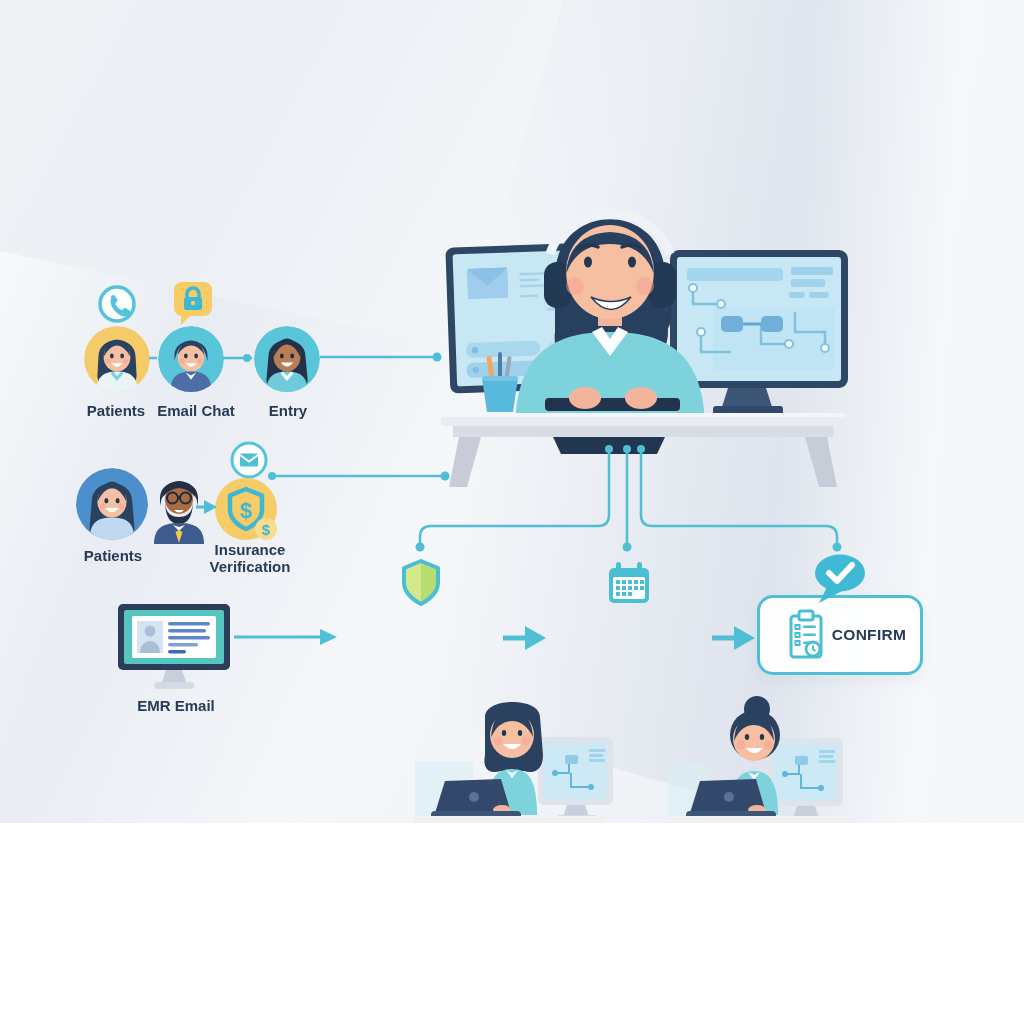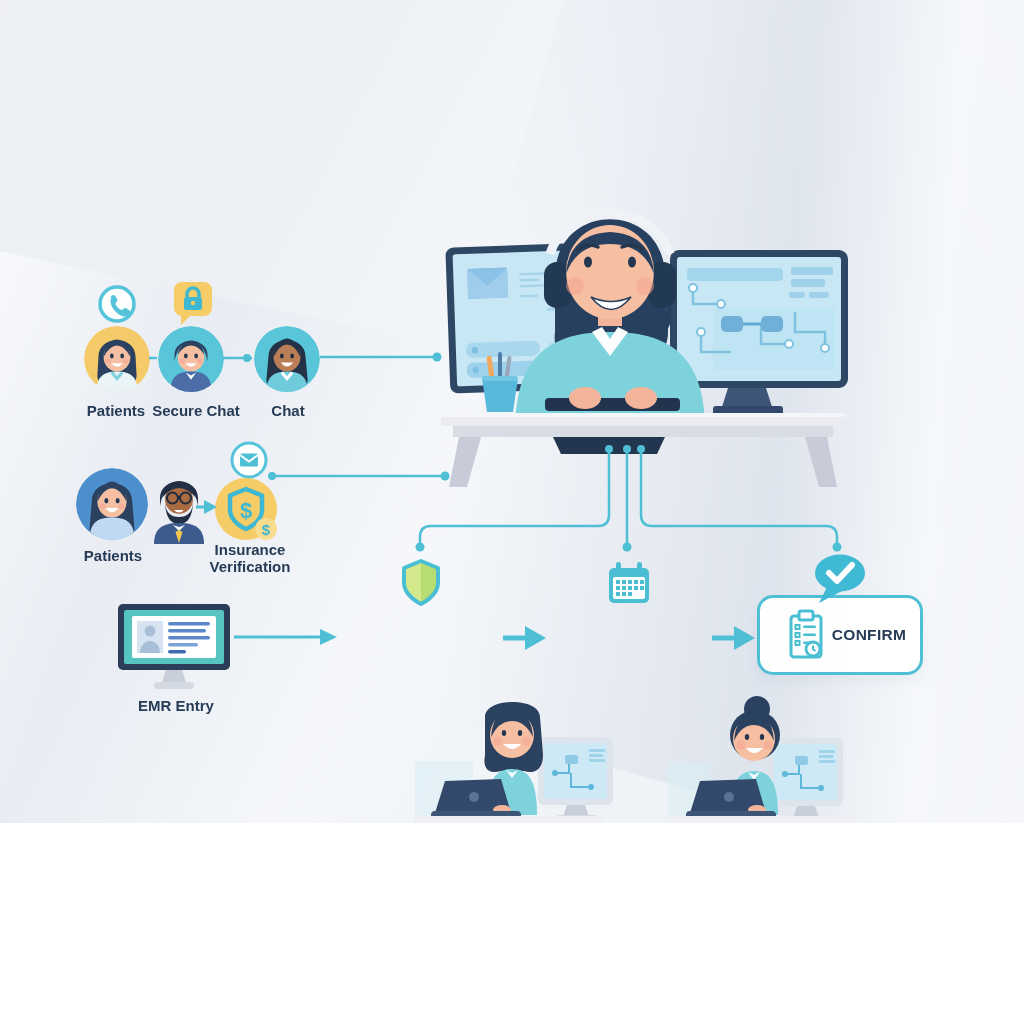--- a/index.html
+++ b/index.html
@@ -235,22 +235,22 @@
       <path d="M19,30 Q21,13 32,12 Q43,13 45,30 Q39,18 32,18 Q25,18 19,30 Z" fill="#233247"></path>
       <ellipse cx="27" cy="29" rx="1.8" ry="2.4" fill="#1E2B3E"></ellipse>
         <ellipse cx="37" cy="29" rx="1.8" ry="2.4" fill="#1E2B3E"></ellipse>
       <path d="M26,35.5 Q32,43 38,35.5 Z" fill="#FFFFFF"></path>
       <path d="M12,64 C12,48 20,44 32,44 C44,44 52,48 52,64 Z" fill="#6FCADC"></path>
       <path d="M27,45 L32,51 L37,45" stroke="#FFFFFF" stroke-width="3" fill="none"></path>
     </g>
   </svg>
 
   <div class="label" style="left:76px;top:402px;width:80px;">Patients</div>
-  <div class="label" style="left:144px;top:402px;width:104px;">Secure Chat</div>
-  <div class="label" style="left:248px;top:402px;width:80px;">Chat</div>
+  <div class="label" style="left:144px;top:402px;width:104px;">Email Chat</div>
+  <div class="label" style="left:248px;top:402px;width:80px;">Entry</div>
 
   <svg class="abs z2" style="left:229px;top:440px;" width="40" height="40" viewBox="0 0 40 40">
     <circle cx="20" cy="20" r="17" fill="#FDFEFE" stroke="#55C4DA" stroke-width="3"></circle>
     <rect x="11" y="13.5" width="18" height="13" rx="1.5" fill="#4FBFD6"></rect>
     <path d="M11,15 L20,21.5 L29,15" stroke="#FDFEFE" stroke-width="2" fill="none"></path>
   </svg>
   <svg class="abs z2" style="left:76px;top:468px;" width="72" height="72" viewBox="0 0 64 64">
     <defs>
         <clipPath id="c4">
           <circle cx="32" cy="32" r="32"></circle>
@@ -308,21 +308,21 @@
     <g fill="#5E87C9">
       <rect x="52" y="20" width="42" height="3.5" rx="1.7"></rect>
       <rect x="52" y="27" width="38" height="3.5" rx="1.7"></rect>
       <rect x="52" y="34" width="42" height="3.5" rx="1.7"></rect>
     </g>
     <rect x="52" y="41" width="30" height="3.5" rx="1.7" fill="#7FA3D6"></rect>
     <rect x="52" y="48" width="18" height="3.5" rx="1.7" fill="#3E6BB0"></rect>
     <polygon points="50,68 66,68 70,80 46,80" fill="#C9CFDA"></polygon>
     <rect x="38" y="80" width="40" height="7" rx="3.5" fill="#D5DAE2"></rect>
   </svg>
-  <div class="label" style="left:116px;top:697px;width:120px;font-weight:700;">EMR Entry</div>
+  <div class="label" style="left:116px;top:697px;width:120px;font-weight:700;">EMR Email</div>
 
   <div class="flow-box" style="left:757px;top:595px;width:166px;height:80px;padding-left:14px;">
     <svg width="36" height="52" viewBox="0 0 36 52" style="flex:none;">
       <rect x="3" y="7" width="30" height="41" rx="3" fill="#FFFFFF" stroke="#4ABFD4" stroke-width="3"></rect>
       <rect x="11" y="2" width="14" height="9" rx="2" fill="#FFFFFF" stroke="#4ABFD4" stroke-width="3"></rect>
       <g stroke="#4ABFD4" stroke-width="2" fill="none">
         <rect x="7.5" y="16" width="4" height="4"></rect>
           <rect x="7.5" y="24" width="4" height="4"></rect>
           <rect x="7.5" y="32" width="4" height="4"></rect>
       </g>

